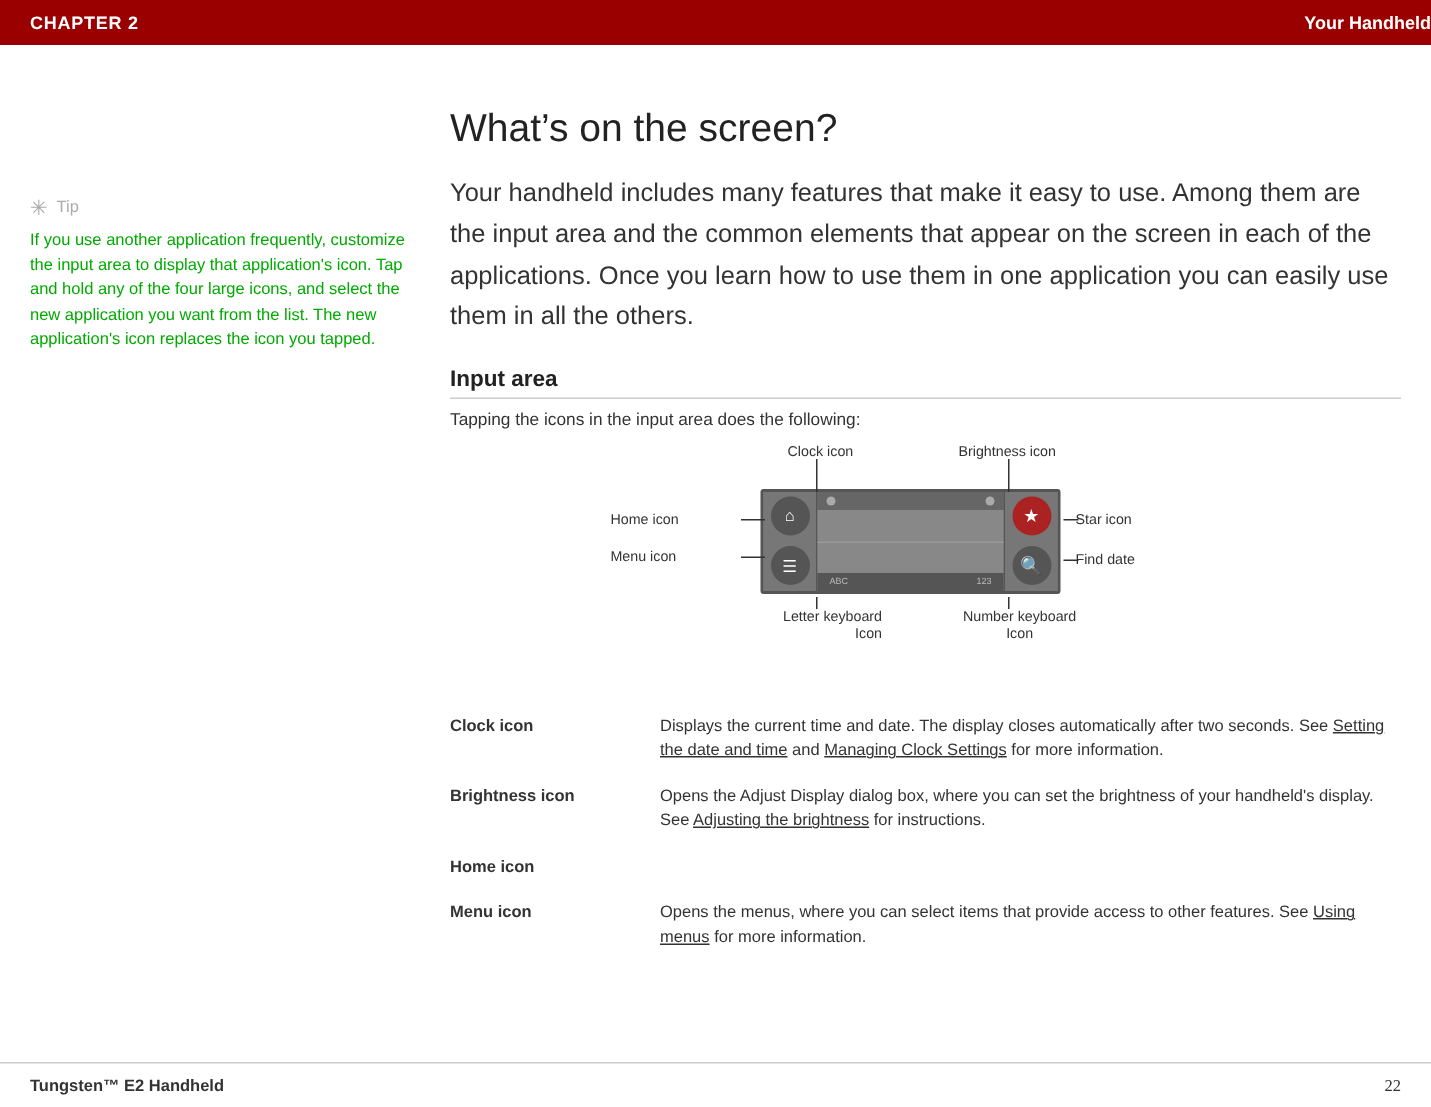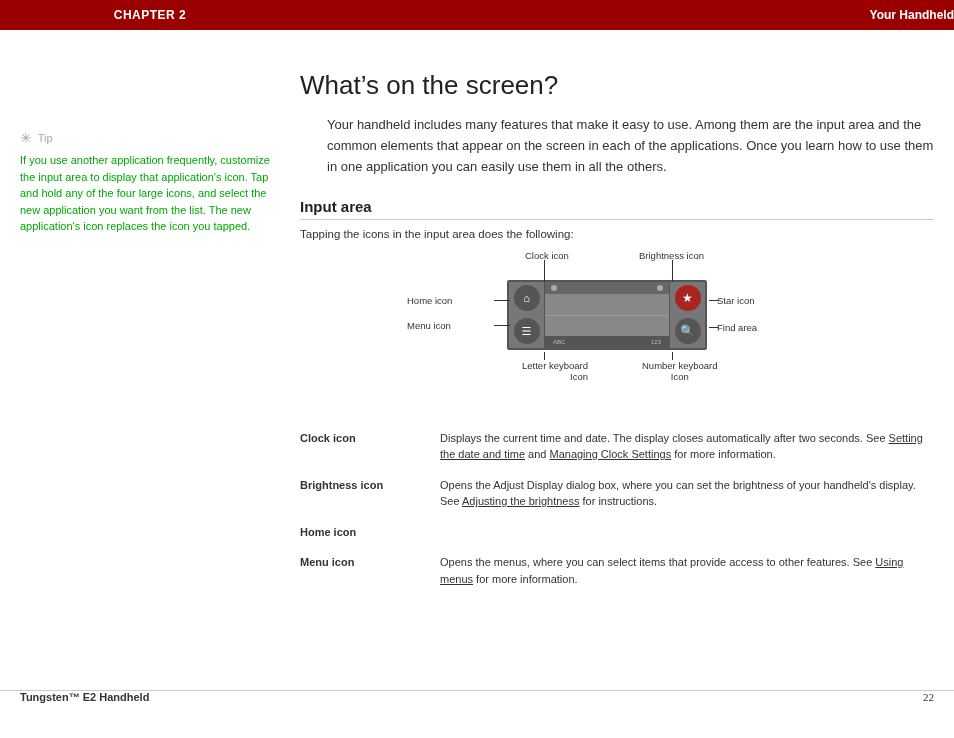--- a/index.html
+++ b/index.html
@@ -20,21 +20,20 @@
       display: flex;
       align-items: center;
     }
     .header-chapter {
       width: 280px;
       padding-left: 20px;
       font-size: 12px;
       font-weight: bold;
       color: #ffffff;
       letter-spacing: 0.5px;
-      text-align: center;
     }
     .header-title {
       flex: 1;
       padding-left: 20px;
       font-size: 12px;
       font-weight: bold;
       color: #ffffff;
       text-align: right;
     }
 
@@ -79,25 +78,24 @@
       padding-top: 20px;
     }
     .page-heading {
       font-size: 26px;
       font-weight: normal;
       color: #222;
       margin-bottom: 14px;
       line-height: 1.2;
     }
     .intro-text {
-      font-size: 13px;
+      font-size: 17px;
       color: #333;
       line-height: 1.6;
       margin-bottom: 20px;
-      margin-left: 27px;
     }
     .section-title {
       font-size: 15px;
       font-weight: bold;
       color: #222;
       margin-bottom: 8px;
       border-bottom: 1px solid #ccc;
       padding-bottom: 4px;
     }
     .section-subtitle {
@@ -136,26 +134,26 @@
       text-decoration: underline;
       color: #333;
     }
 
     
     .footer {
       position: absolute;
       bottom: 0;
       left: 0;
       right: 0;
-      height: 48px;
+      height: 30px;
       border-top: 1px solid #ccc;
       display: flex;
-      align-items: flex-start;
+      align-items: center;
       justify-content: space-between;
-      padding: 0 20px;
+      padding: 12px 20px;
       font-size: 11px;
       color: #333;
     }
     .footer-brand {
       font-weight: bold;
     }
     .footer-page {
       color: #333;
       font-family: Liberation Serif, serif;
     }
@@ -223,21 +221,21 @@
 
       <div style="position:absolute;left:30px;top:55px;font-size:9.5px;color:#333;">Home icon</div>
       <div style="position:absolute;left:117px;top:60px;width:16px;height:1px;background:#333;"></div>
 
       <div style="position:absolute;left:30px;top:80px;font-size:9.5px;color:#333;">Menu icon</div>
       <div style="position:absolute;left:117px;top:85px;width:16px;height:1px;background:#333;"></div>
 
       <div style="position:absolute;left:340px;top:55px;font-size:9.5px;color:#333;">Star icon</div>
       <div style="position:absolute;left:332px;top:60px;width:10px;height:1px;background:#333;"></div>
 
-      <div style="position:absolute;left:340px;top:82px;font-size:9.5px;color:#333;">Find area</div>
+      <div style="position:absolute;left:340px;top:82px;font-size:9.5px;color:#333;">Find date</div>
       <div style="position:absolute;left:332px;top:87px;width:10px;height:1px;background:#333;"></div>
 
       <div style="position:absolute;left:145px;top:120px;font-size:9.5px;color:#333;text-align:right;">
         <span style="white-space:pre-line;">Letter keyboard
 Icon</span>
       </div>
       <div style="position:absolute;left:167px;top:112px;width:1px;height:8px;background:#333;"></div>
 
       <div style="position:absolute;left:265px;top:120px;font-size:9.5px;color:#333;text-align:center;">
         <span style="white-space:pre-line;">Number keyboard

